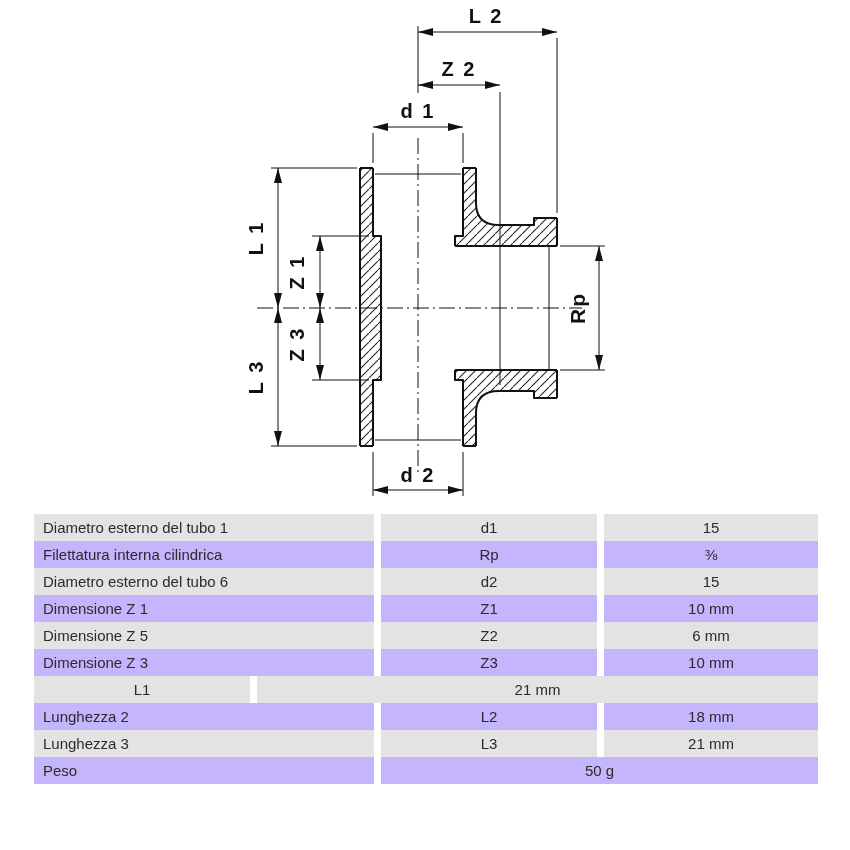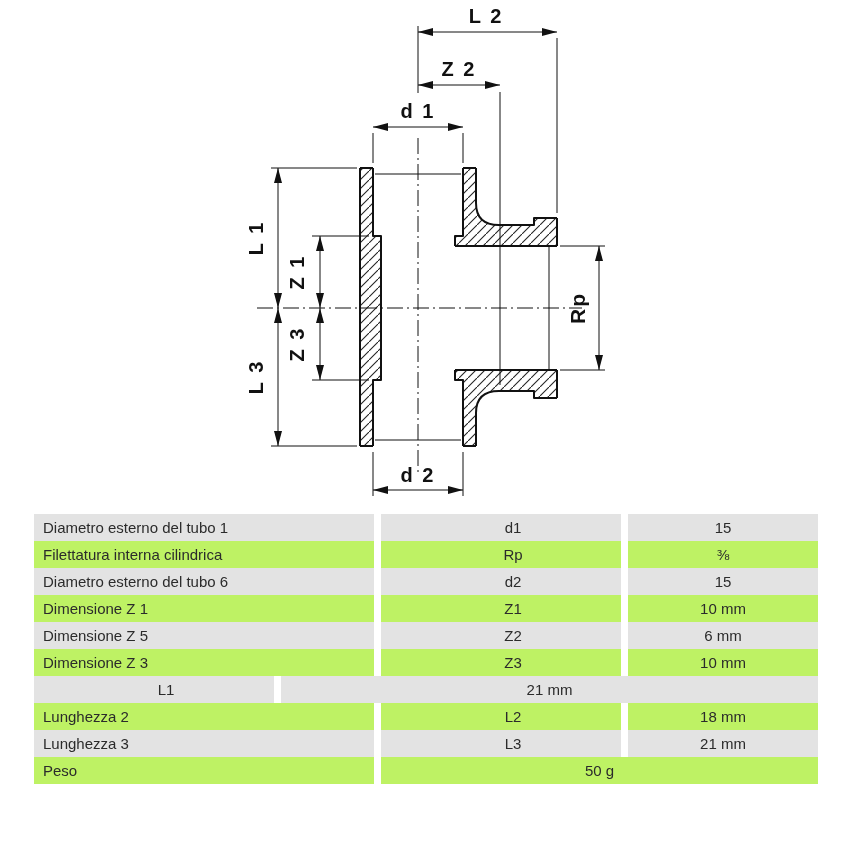--- a/index.html
+++ b/index.html
@@ -13,25 +13,25 @@
   .drawing{position:absolute;left:0;top:0;}
   .dim-label{
     font-family:"Liberation Sans", sans-serif;
     font-weight:bold;font-size:20px;fill:#111;letter-spacing:2px;
   }
   .dim-label-lg{font-size:21px;}
   .spec-table{position:absolute;left:34px;top:514px;width:784px;}
   .trow{display:flex;gap:7px;height:27px;margin-bottom:0;font-size:15px;color:#2b2b2b;}
   .cell{display:flex;align-items:center;}
   .c1{width:331px;padding-left:9px;}
-  .c2{width:216px;justify-content:center;padding-left:24px;}
+  .c2{width:216px;justify-content:center;}
   .c3{flex:1;justify-content:center;}
   .cmerge{flex:1;justify-content:center;}
   .dark .cell{background:#e3e3e3;}
-  .light .cell{background:#bef264;}
+  .light .cell{background:#c4b5fd;}
 </style>
 </head>
 <body>
 
 <div class="page">
 
   <svg class="drawing" width="850" height="514" viewBox="0 0 850 514">
     <defs>
       <pattern id="hatch" patternUnits="userSpaceOnUse" width="9" height="9">
         <path d="M-2,11 L11,-2" stroke="#222" stroke-width="1.1" fill="none"></path>

